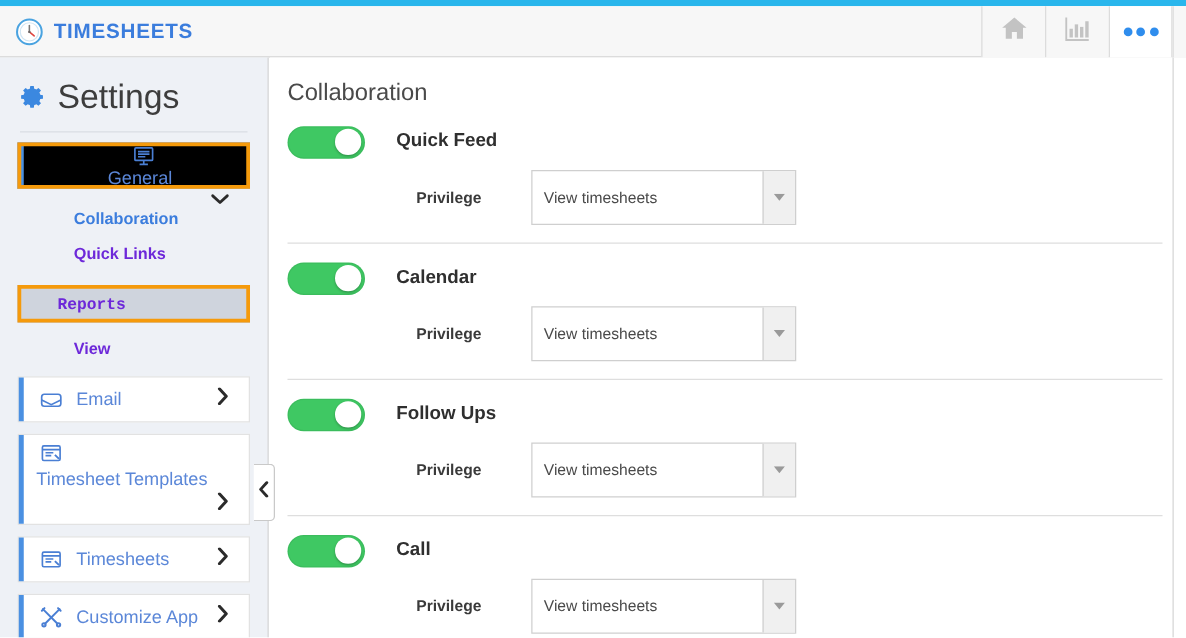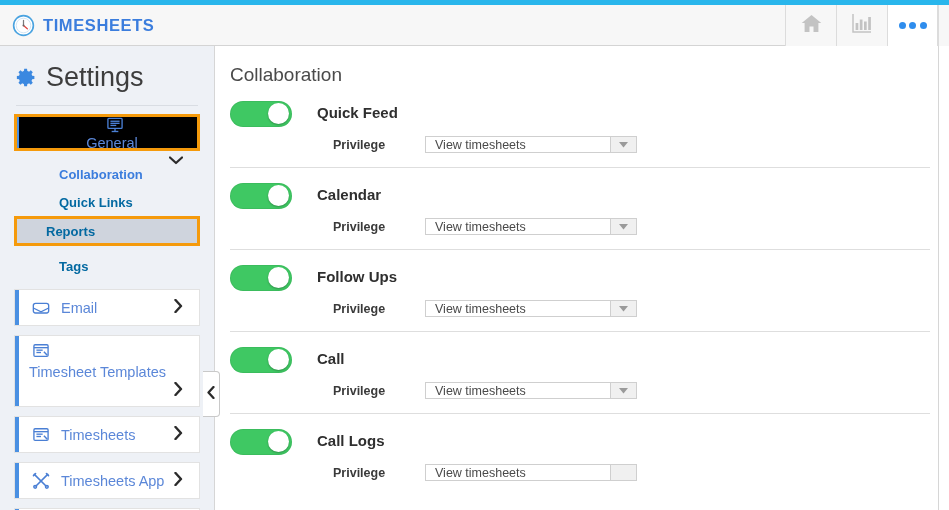--- a/index.html
+++ b/index.html
@@ -70,21 +70,21 @@
   .row-icon { width:20px; height:20px; margin-left:16px; display:block; flex:0 0 auto; }
   .row-label {
     margin-left:10px; font-size:14.5px; color:#5b87d8;
   }
   .chev-down { margin-left:auto; margin-right:16px; display:block; }
 
   
   .subitem {
     height:28px; display:flex; align-items:center;
     padding-left:45px; font-size:13px; font-weight:bold;
-    color:#0369a1; margin:0 14px;
+    color:#6d28d9; margin:0 14px;
   }
   .subitem.first { margin-top:9px; }
   .subitem.active-blue { color:#3b7ddd; }
   .subwrap { position:relative; margin:0 14px; }
   .subitem.selected {
     background:#cfd4dd; margin:0; padding-left:31px; height:30px;
     border:1px solid #b9bfc9;
   }
   .subitem.tags { margin-top:6px; }
 
@@ -139,21 +139,21 @@
   }
   .feature-name {
     margin-left:25px; font-size:15px; font-weight:bold; color:#2f2f2f;
     line-height:26px;
   }
   .priv-row {
     display:flex; align-items:center; padding:9px 0 14px 87px;
   }
   .priv-label { font-size:12.5px; font-weight:bold; color:#3a3a3a; width:108px;padding-left:16px; }
   .select {
-    width:212px; height:17px; display:flex; border:1px solid #cfcfcf;
+    width:212px; height:44px; display:flex; border:1px solid #cfcfcf;
     background:#ffffff;
   }
   .select .val {
     flex:1 1 auto; font-size:12.5px; color:#4a4a4a;
     display:flex; align-items:center; padding-left:9px;
   }
   .select .arrow {
     width:26px; border-left:1px solid #cfcfcf; background:#f0f0f0;
     display:flex; align-items:center; justify-content:center;
   }
@@ -252,29 +252,29 @@
       </div>
 
       <div class="subitem first active-blue">
         <span>Collaboration</span>
       </div>
 
       <div class="subitem">
         <span>Quick Links</span>
       </div>
 
-      <div class="subwrap" style="margin-top:0;">
+      <div class="subwrap" style="margin-top:12px;font-family:Liberation Mono, monospace;">
         <div class="subitem selected">
           <span>Reports</span>
         </div>
         <div class="orange-box"></div>
       </div>
 
       <div class="subitem tags">
-        <span>Tags</span>
+        <span>View</span>
       </div>
 
       <div class="navcard">
         <span class="lbar"></span>
         <span>
           <svg class="row-icon" viewBox="0 0 24 24" fill="none" stroke="#4a7fd4" stroke-width="1.6">
             <rect x="2.8" y="6.5" width="18.4" height="11.5" rx="2.6"></rect>
             <path d="M2.8 12 12 16.5 21.2 12"></path>
           </svg>
         </span>
@@ -329,21 +329,21 @@
         <span>
           <svg class="row-icon" viewBox="0 0 24 24" fill="none" stroke="#4a7fd4" stroke-width="1.9" stroke-linecap="round">
             <path d="M4 4 L18 18"></path>
             <path d="M20 4 L6 18"></path>
             <path d="M3 5.5 L5.5 3"></path>
             <path d="M18.5 3 L21 5.5"></path>
             <circle cx="19" cy="19" r="1.6"></circle>
             <circle cx="5" cy="19" r="1.6"></circle>
           </svg>
         </span>
-        <span class="row-label">Timesheets App</span>
+        <span class="row-label">Customize App</span>
         <span class="chev-right">
           <svg width="9" height="14" viewBox="0 0 9 14">
               <path d="M1.5 1 7 7 1.5 13" fill="none" stroke="#2b2b2b" stroke-width="2.4" stroke-linecap="round" stroke-linejoin="round"></path>
             </svg>
         </span>
       </div>
 
       <div class="navcard">
         <span class="lbar"></span>
 

